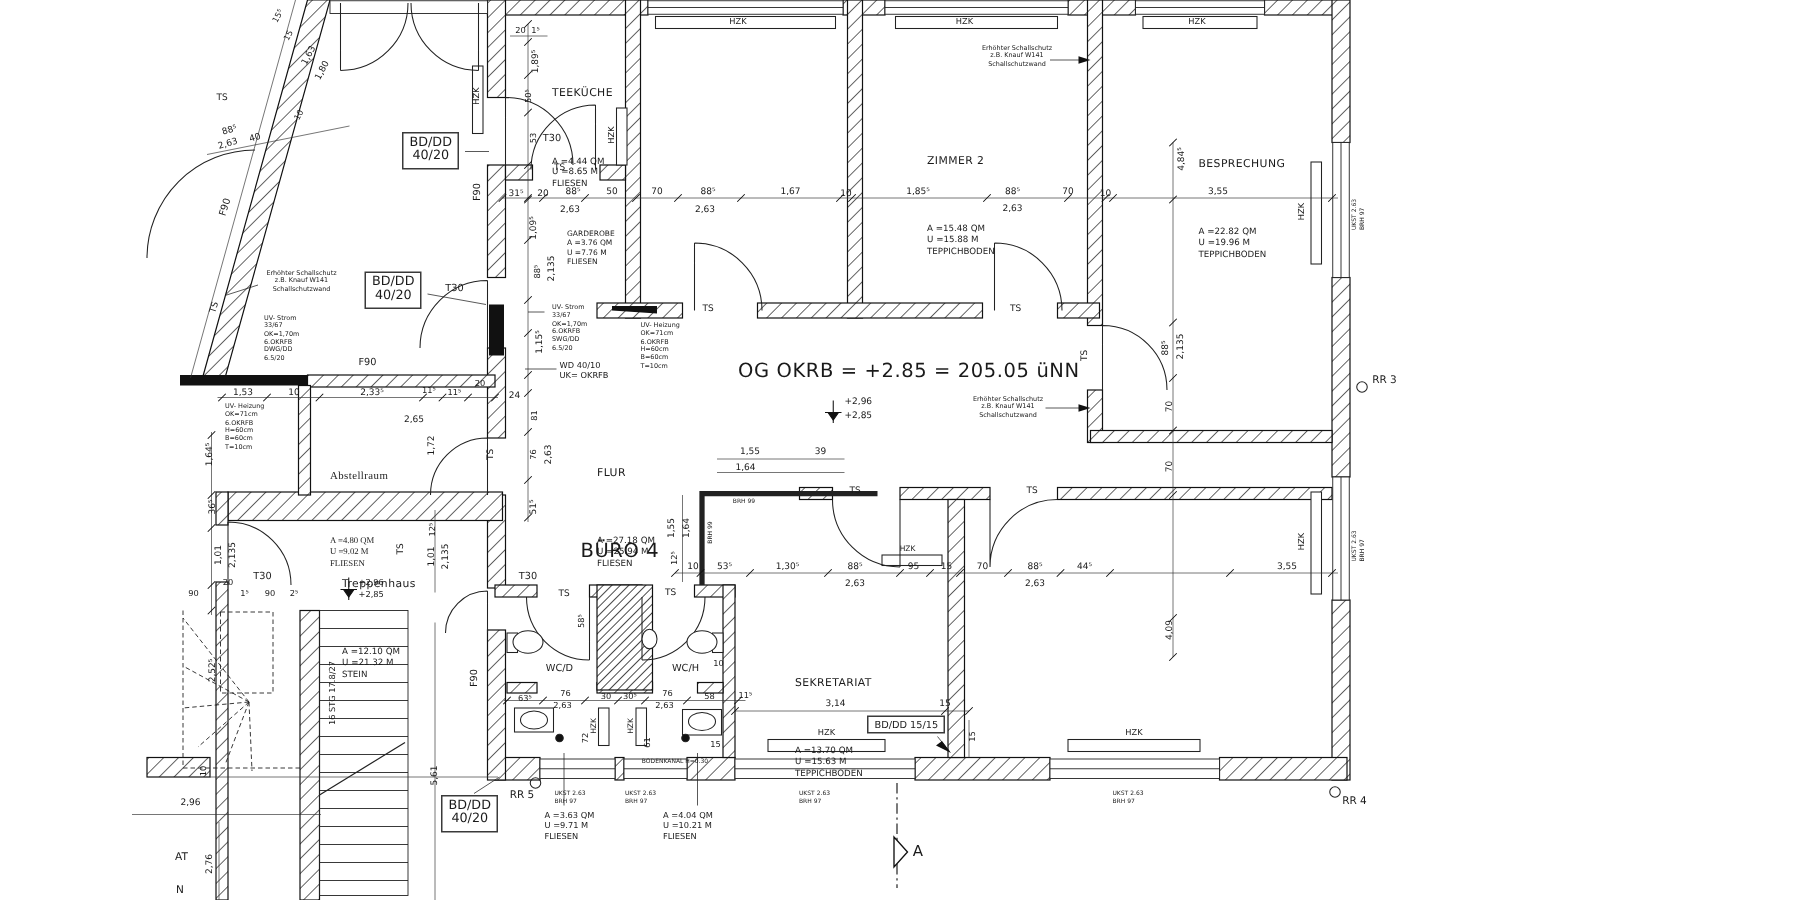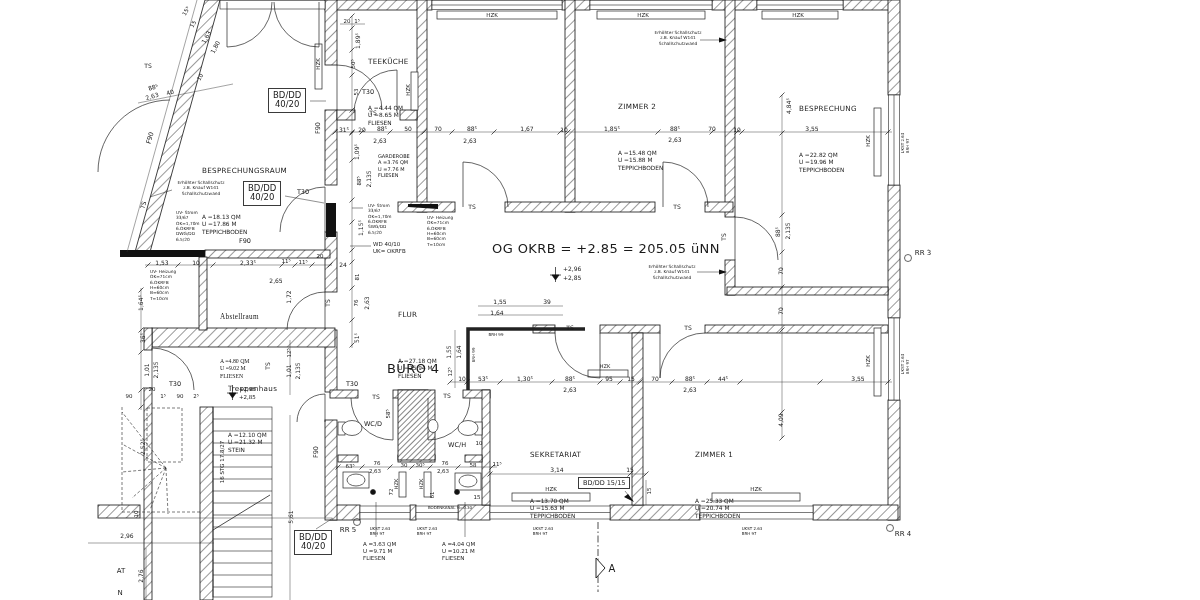--- a/index.html
+++ b/index.html
@@ -388,21 +388,21 @@
       <div class="t" style="left: 605px; top: 366px; font-size: 5px; transform: translate(-50%, -50%);">HZK</div>
       <div class="t" style="left: 408px; top: 90px; font-size: 5.5px; transform: translate(-50%, -50%) rotate(-90deg);">HZK</div>
       <div class="t" style="left: 318px; top: 64px; font-size: 5.5px; transform: translate(-50%, -50%) rotate(-90deg);">HZK</div>
       <div class="t" style="left: 868px; top: 141px; font-size: 5.5px; transform: translate(-50%, -50%) rotate(-90deg);">HZK</div>
       <div class="t" style="left: 868px; top: 361px; font-size: 5.5px; transform: translate(-50%, -50%) rotate(-90deg);">HZK</div>
       <div class="t" style="left: 396px; top: 484px; font-size: 5px; transform: translate(-50%, -50%) rotate(-90deg);">HZK</div>
       <div class="t" style="left: 421px; top: 484px; font-size: 5px; transform: translate(-50%, -50%) rotate(-90deg);">HZK</div>
       <div class="t" style="left: 923px; top: 253px; font-size: 7px; transform: translate(-50%, -50%);">RR 3</div>
       <div class="t" style="left: 903px; top: 534px; font-size: 7px; transform: translate(-50%, -50%);">RR 4</div>
       <div class="t" style="left: 348px; top: 530px; font-size: 7px; transform: translate(-50%, -50%);">RR 5</div>
-      <div class="t" style="left: 373px; top: 424px; font-size: 6.5px; transform: translate(-50%, -50%); text-align: right;">WC/D</div>
+      <div class="t" style="left: 373px; top: 445px; font-size: 6.5px; transform: translate(-50%, -50%); text-align: right;">WC/D</div>
       <div class="t" style="left: 457px; top: 445px; font-size: 6.5px; transform: translate(-50%, -50%);">WC/H</div>
       <div class="t" style="left: 563px; top: 268px; font-size: 6px; transform: translate(0px, -50%);">+2,96</div>
       <div class="t" style="left: 563px; top: 277px; font-size: 6px; transform: translate(0px, -50%);">+2,85</div>
       <div class="t" style="left: 239px; top: 389px; font-size: 5.5px; transform: translate(0px, -50%);">+2,96</div>
       <div class="t" style="left: 239px; top: 397px; font-size: 5.5px; transform: translate(0px, -50%);">+2,85</div>
       <div class="t" style="left: 496px; top: 334px; font-size: 4px; transform: translate(-50%, -50%);">BRH 99</div>
       <div class="t" style="left: 473px; top: 355px; font-size: 4px; transform: translate(-50%, -50%) rotate(-90deg);">BRH 99</div>
       <div class="t" style="left: 380px; top: 531px; font-size: 4px; transform: translate(-50%, -50%);">UKST 2.63
 BRH 97</div>
       <div class="t" style="left: 427px; top: 531px; font-size: 4px; transform: translate(-50%, -50%);">UKST 2.63
@@ -488,26 +488,20 @@
 TEPPICHBODEN</div>
       </div>
 
       <div class="room" style="left: 799px; top: 66px;">
         <div class="rname">BESPRECHUNG</div>
         <div class="rattrs">A =22.82 QM
 U =19.96 M
 TEPPICHBODEN</div>
       </div>
 
-      <div class="room" style="left: 202px; top: 128px;">
-        <div class="rname">BESPRECHUNGSRAUM</div>
-        <div class="rattrs">A =18.13 QM
-U =17.86 M
-TEPPICHBODEN</div>
-      </div>
 
       <div class="room" style="left: 220px; top: 277px; font-family: Liberation Serif, serif;">
         <div class="rname">Abstellraum</div>
         <div class="rattrs">A =4.80 QM
 U =9.02 M
 FLIESEN</div>
       </div>
 
       <div class="room" style="left: 398px; top: 272px;">
         <div class="rname">FLUR</div>
@@ -523,26 +517,20 @@
 TEPPICHBODEN</div>
       </div>
 
       <div class="room" style="left: 228px; top: 346px;">
         <div class="rname">Treppenhaus</div>
         <div class="rattrs">A =12.10 QM
 U =21.32 M
 STEIN</div>
       </div>
 
-      <div class="room" style="left: 695px; top: 412px;">
-        <div class="rname">ZIMMER 1</div>
-        <div class="rattrs">A =25.33 QM
-U =20.74 M
-TEPPICHBODEN</div>
-      </div>
     </div>
 
   <div class="layer">
 
   <div class="big" style="left: 492px; top: 248px; font-size: 13px; transform: translate(0px, -50%);">OG OKRB = +2.85 = 205.05 üNN</div>
       <div class="big" style="left: 387px; top: 368px; font-size: 13px; transform: translate(0px, -50%);">BÜRO 4</div>
     </div>
 
   <div class="layer">
 

